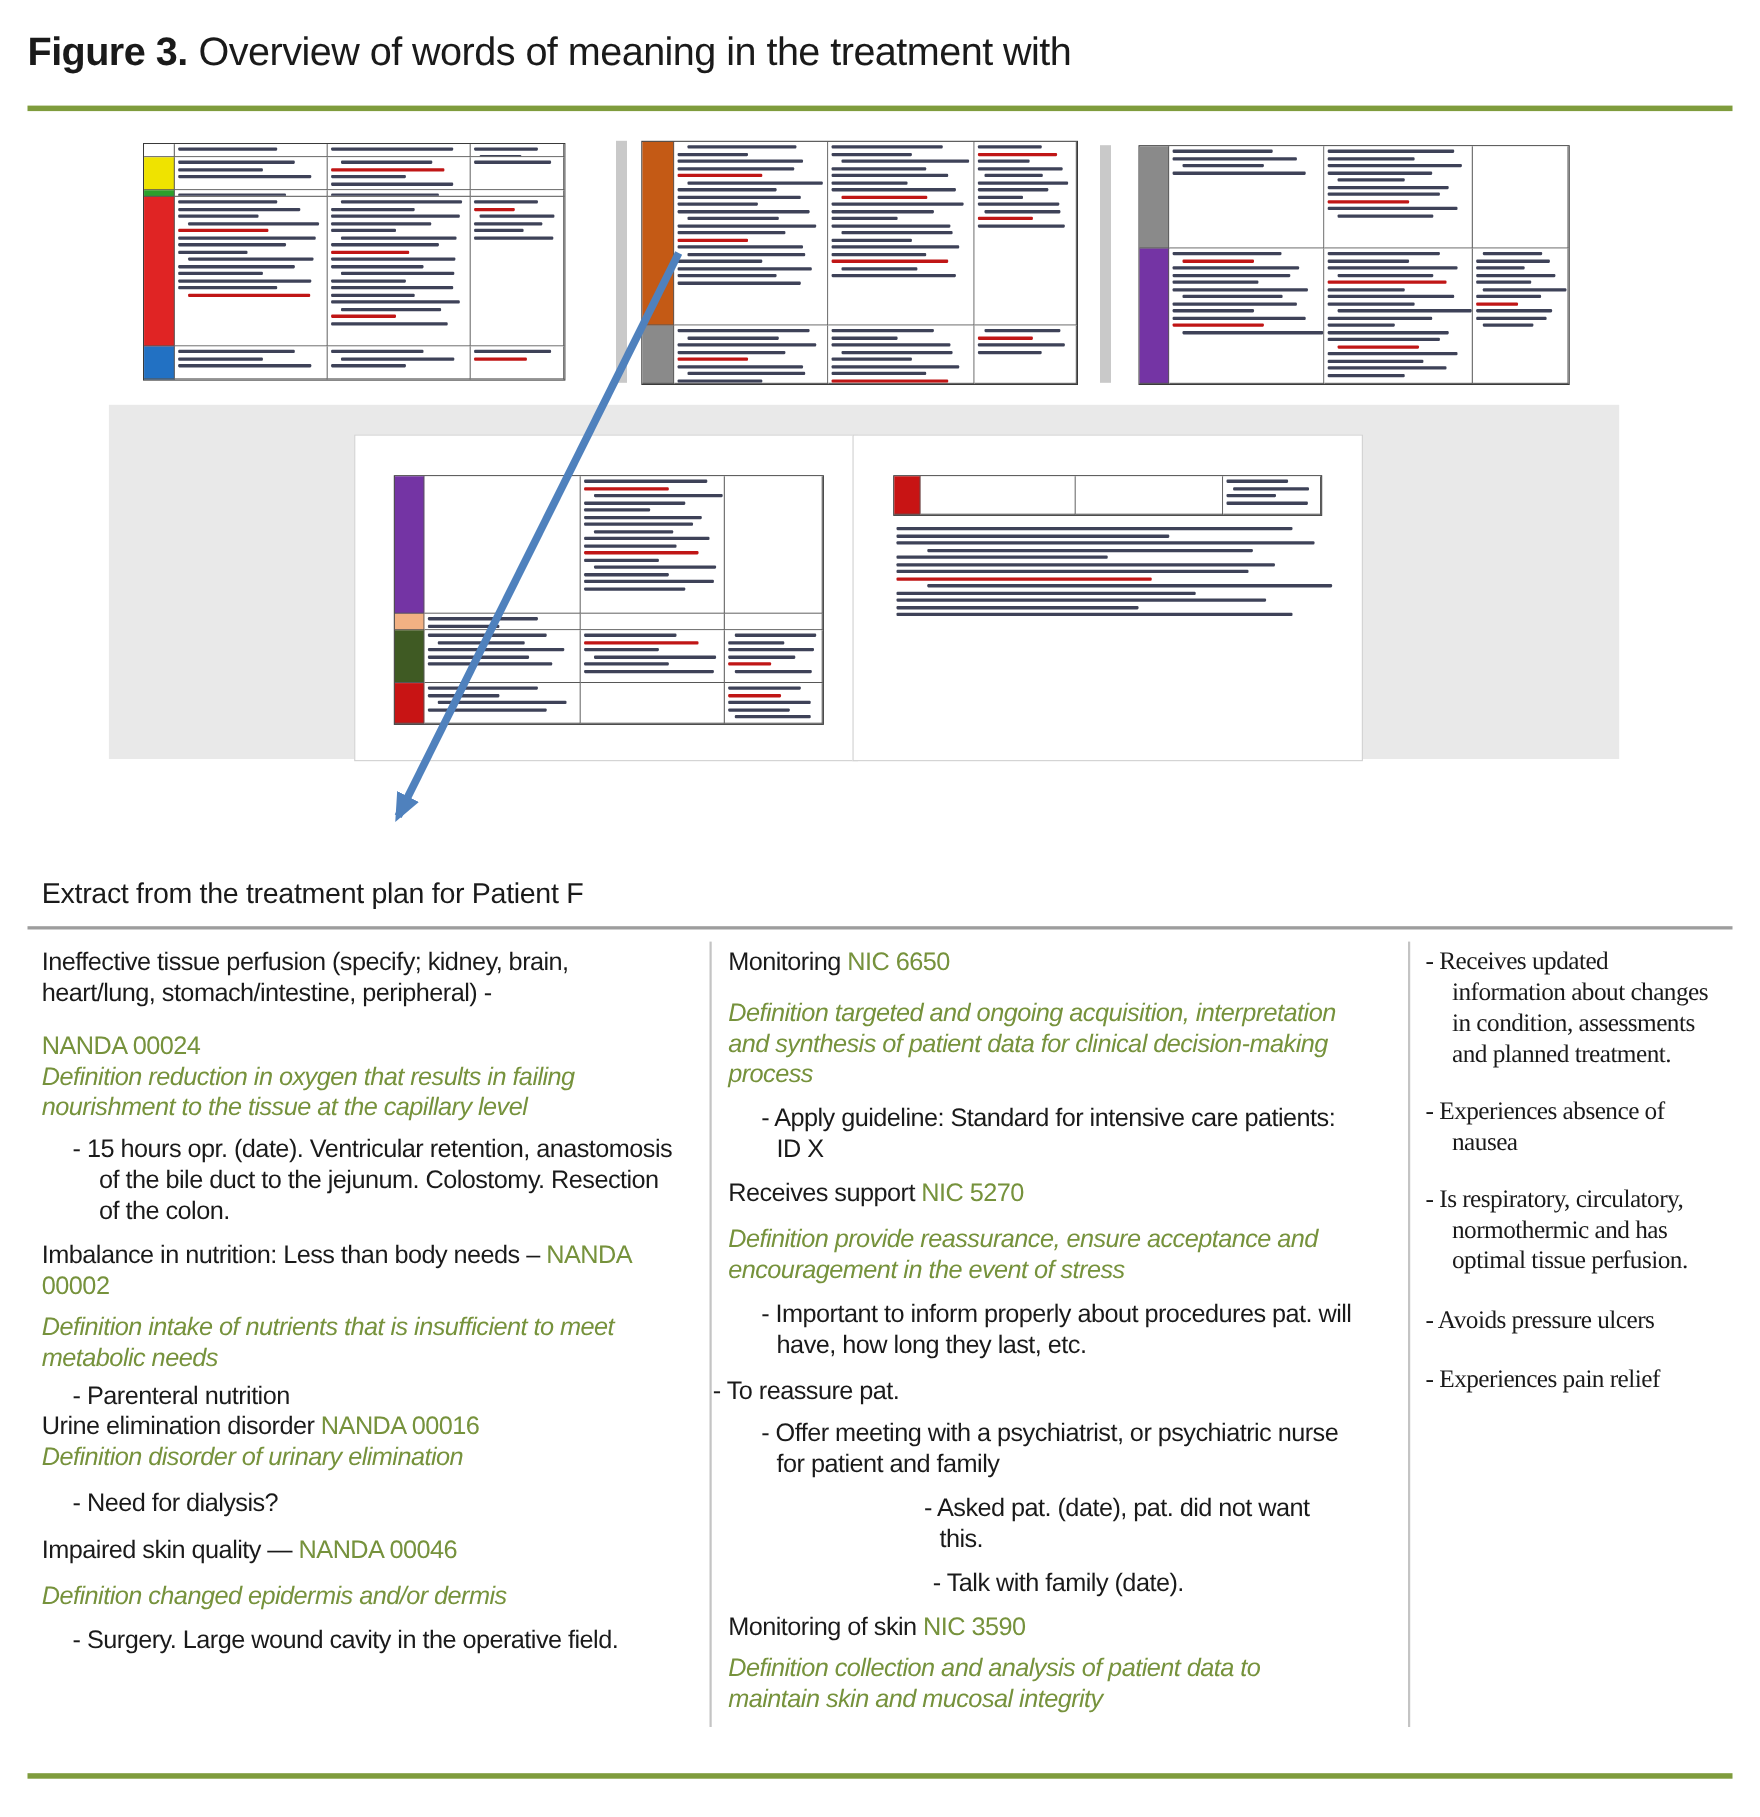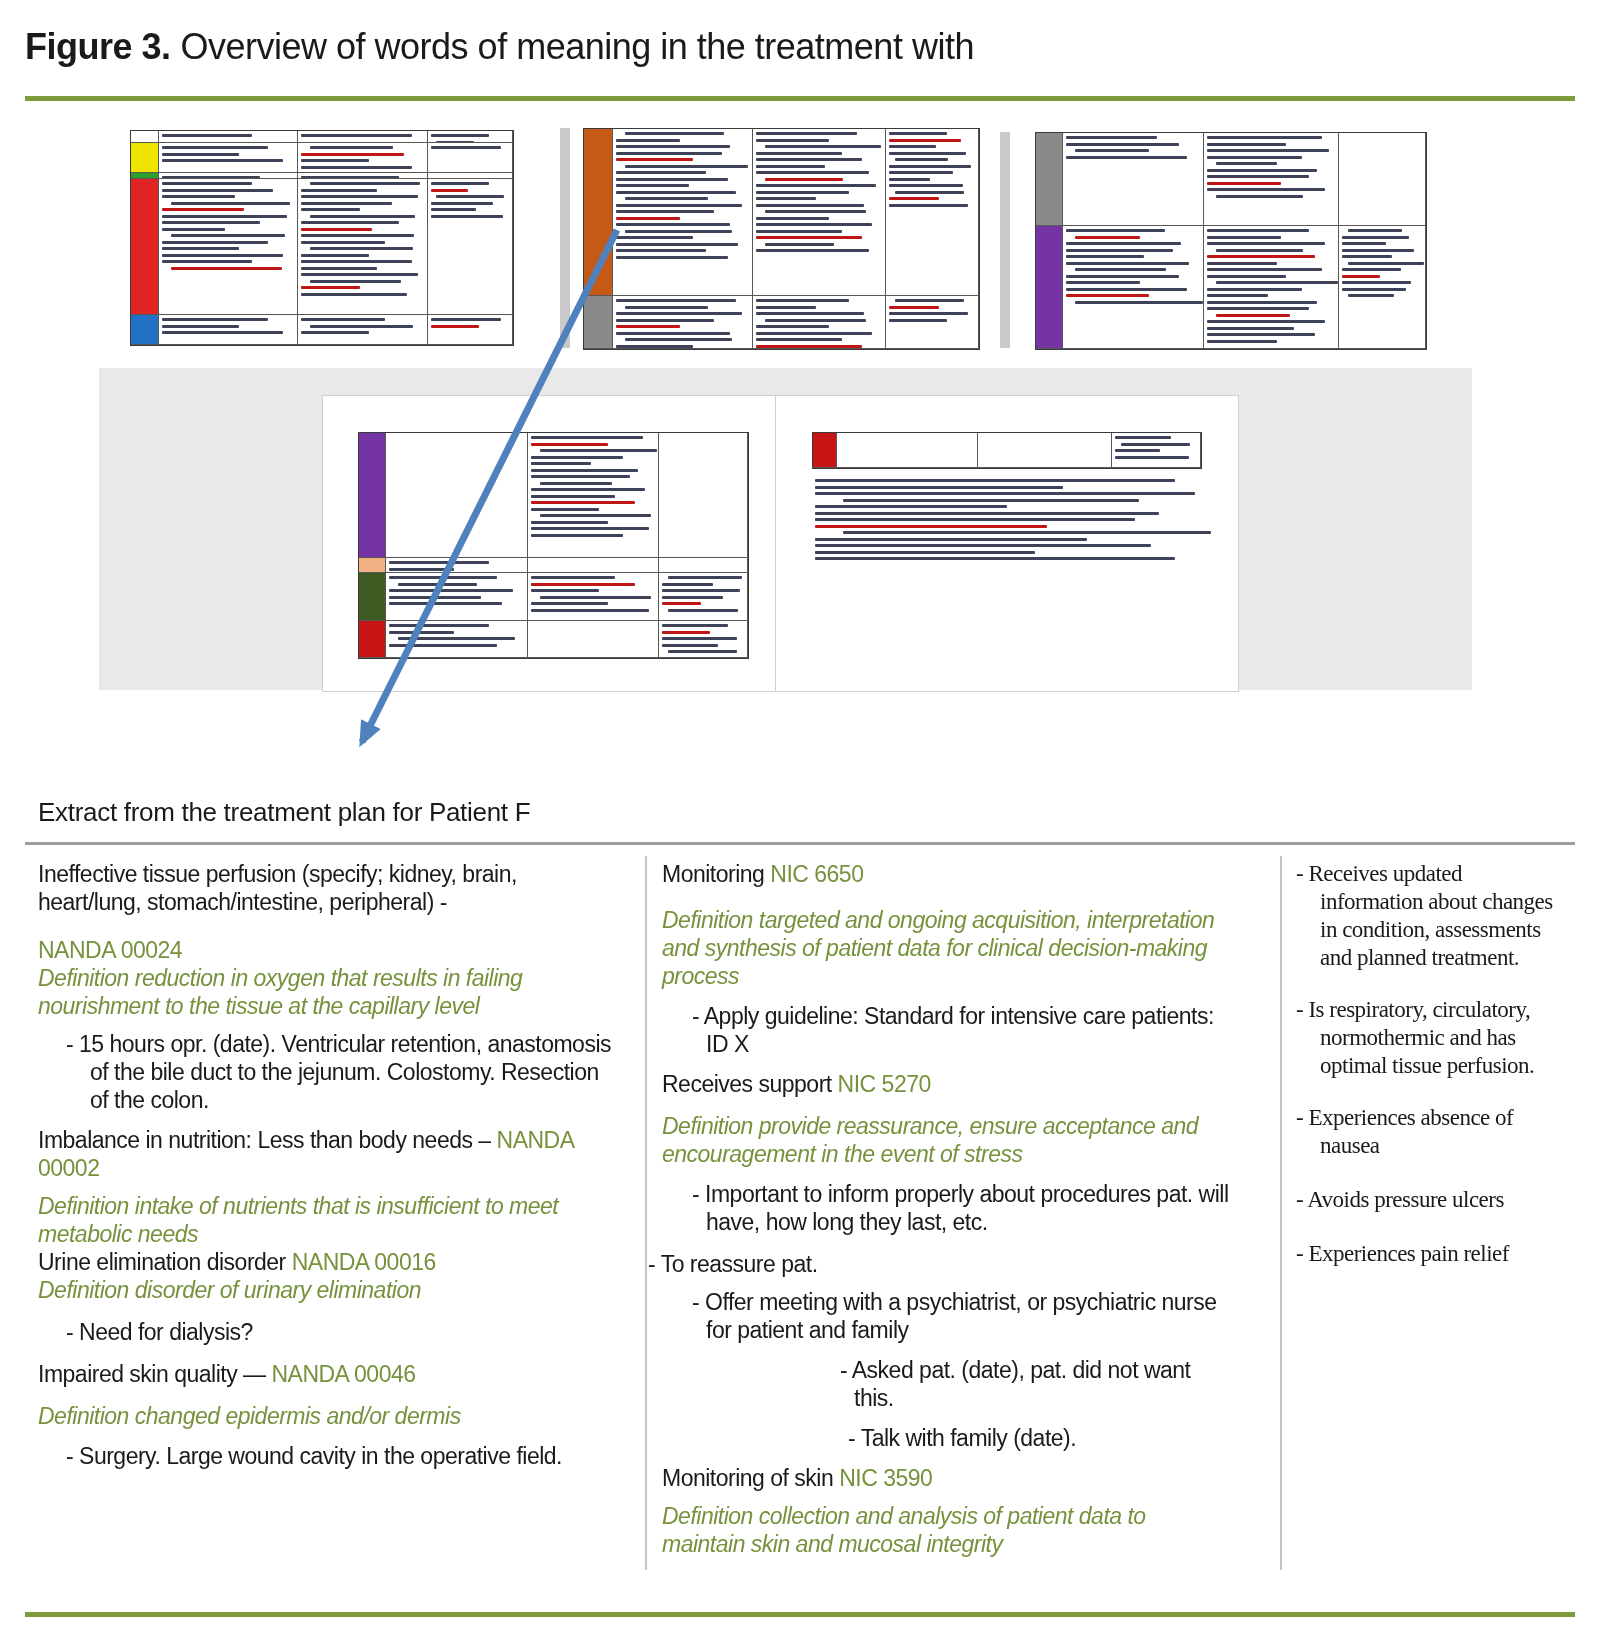--- a/index.html
+++ b/index.html
@@ -432,20 +432,21 @@
   <div class="extract-heading">Extract from the treatment plan for Patient F</div>
   <div class="rule gray"></div>
 
   <div class="col" style="left:38px;width:578px">
     <p>Ineffective tissue perfusion (specify; kidney, brain, heart/lung, stomach/intestine, peripheral) -</p>
     <p class="grn g20">NANDA 00024</p>
     <p class="grn it g0">Definition reduction in oxygen that results in failing nourishment to the tissue at the capillary level</p>
     <p class="b1 g10">- 15 hours opr. (date). Ventricular retention, anastomosis of the bile duct to the jejunum. Colostomy. Resection of the colon.</p>
     <p class="g12"><span>Imbalance in nutrition: Less than body needs – </span><span class="grn">NANDA 00002</span></p>
     <p class="grn it g10">Definition intake of nutrients that is insufficient to meet metabolic needs</p>
+    <p class="b1 g6">- Parenteral nutrition</p>
     <p class="g0"><span>Urine elimination disorder </span><span class="grn">NANDA 00016</span></p>
     <p class="grn it g0">Definition disorder of urinary elimination</p>
     <p class="b1 g14">- Need for dialysis?</p>
     <p class="g14"><span>Impaired skin quality — </span><span class="grn">NANDA 00046</span></p>
     <p class="grn it g14">Definition changed epidermis and/or dermis</p>
     <p class="b1 g12">- Surgery. Large wound cavity in the operative field.</p>
   </div>
 
   <div class="vsep" style="left:645px"></div>
 
@@ -461,20 +462,20 @@
     <p class="mb3 g12">- Asked pat. (date), pat. did not want this.</p>
     <p class="mb3b g12">- Talk with family (date).</p>
     <p class="g12"><span>Monitoring of skin </span><span class="grn">NIC 3590</span></p>
     <p class="grn it g10">Definition collection and analysis of patient data to maintain skin and mucosal integrity</p>
   </div>
 
   <div class="vsep" style="left:1280px"></div>
 
   <div class="col" style="left:1294px;width:272px">
     <p class="rb">- Receives updated information about changes in condition, assessments and planned treatment.</p>
+    <p class="rb g24">- Experiences absence of nausea</p>
     <p class="rb g24">- Is respiratory, circulatory, normothermic and has optimal tissue perfusion.</p>
-    <p class="rb g24">- Experiences absence of nausea</p>
     <p class="rb g26">- Avoids pressure ulcers</p>
     <p class="rb g26">- Experiences pain relief</p>
   </div>
 
   <div class="rule green bottom"></div>
 </div>
 
 </body></html>

